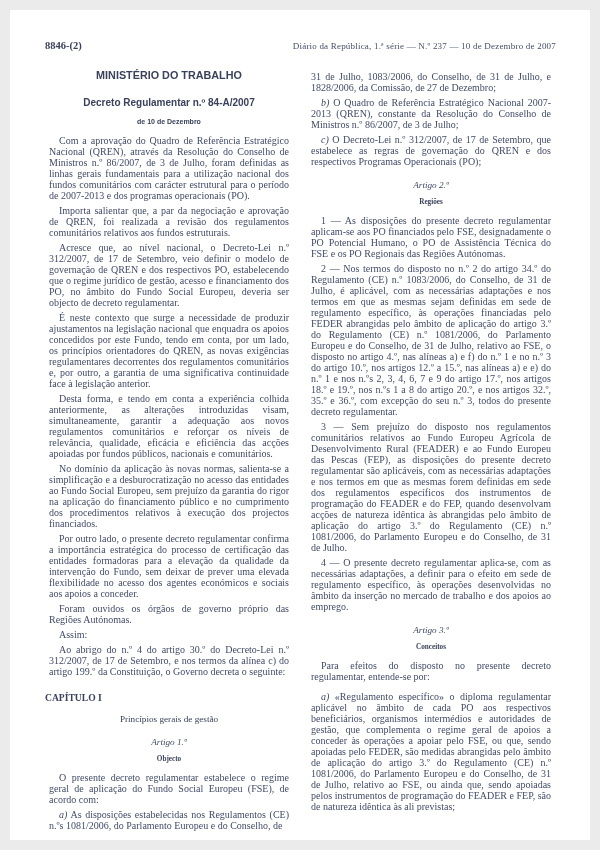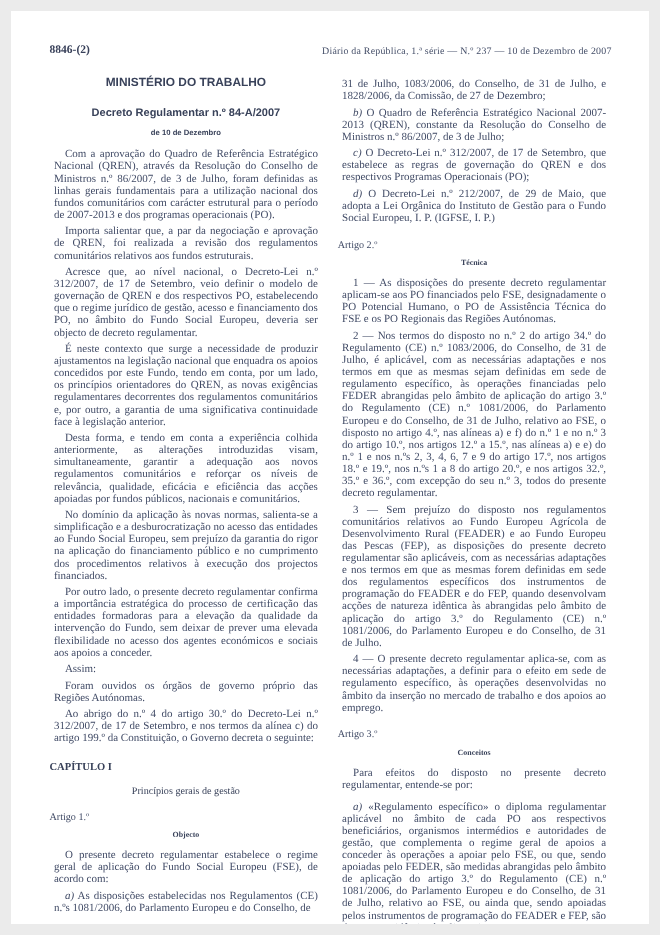--- a/index.html
+++ b/index.html
@@ -87,22 +87,24 @@
   }
   .chapter-title {
     font-weight: normal;
     font-size: 9.2px;
     text-align: center;
     margin-top: 11px;
     color: #39425a;
   }
   .article-heading {
     font-size: 9.2px;
+    text-align: center;
     margin-top: 13px;
     color: #414b66;
+    font-style: italic;
   }
   .article-subtitle {
     font-weight: bold;
     font-size: 7.2px;
     text-align: center;
     margin-top: 8px;
     margin-bottom: 9px;
     color: #39425a;
   }
   .preamble p { margin-top: 0; }
@@ -130,43 +132,42 @@
       <div class="decree-date">de 10 de Dezembro</div>
 
       <div class="preamble">
         <p>Com a aprovação do Quadro de Referência Estratégico Nacional (QREN), através da Resolução do Conselho de Ministros n.º 86/2007, de 3 de Julho, foram definidas as linhas gerais fundamentais para a utilização nacional dos fundos comunitários com carácter estrutural para o período de 2007-2013 e dos programas operacionais (PO).</p>
         <p>Importa salientar que, a par da negociação e aprovação de QREN, foi realizada a revisão dos regulamentos comunitários relativos aos fundos estruturais.</p>
         <p>Acresce que, ao nível nacional, o Decreto-Lei n.º 312/2007, de 17 de Setembro, veio definir o modelo de governação de QREN e dos respectivos PO, estabelecendo que o regime jurídico de gestão, acesso e financiamento dos PO, no âmbito do Fundo Social Europeu, deveria ser objecto de decreto regulamentar.</p>
         <p>É neste contexto que surge a necessidade de produzir ajustamentos na legislação nacional que enquadra os apoios concedidos por este Fundo, tendo em conta, por um lado, os princípios orientadores do QREN, as novas exigências regulamentares decorrentes dos regulamentos comunitários e, por outro, a garantia de uma significativa continuidade face à legislação anterior.</p>
         <p>Desta forma, e tendo em conta a experiência colhida anteriormente, as alterações introduzidas visam, simultaneamente, garantir a adequação aos novos regulamentos comunitários e reforçar os níveis de relevância, qualidade, eficácia e eficiência das acções apoiadas por fundos públicos, nacionais e comunitários.</p>
         <p>No domínio da aplicação às novas normas, salienta-se a simplificação e a desburocratização no acesso das entidades ao Fundo Social Europeu, sem prejuízo da garantia do rigor na aplicação do financiamento público e no cumprimento dos procedimentos relativos à execução dos projectos financiados.</p>
         <p>Por outro lado, o presente decreto regulamentar confirma a importância estratégica do processo de certificação das entidades formadoras para a elevação da qualidade da intervenção do Fundo, sem deixar de prever uma elevada flexibilidade no acesso dos agentes económicos e sociais aos apoios a conceder.</p>
+        <p>Foram ouvidos os órgãos de governo próprio das Regiões Autónomas.</p>
         <p>Assim:</p>
-        <p>Foram ouvidos os órgãos de governo próprio das Regiões Autónomas.</p>
         <p>Ao abrigo do n.º 4 do artigo 30.º do Decreto-Lei n.º 312/2007, de 17 de Setembro, e nos termos da alínea c) do artigo 199.º da Constituição, o Governo decreta o seguinte:</p>
       </div>
 
       <div class="chapter-heading">CAPÍTULO I</div>
       <div class="chapter-title">Princípios gerais de gestão</div>
 
       <div class="article-heading">Artigo 1.º</div>
       <div class="article-subtitle">Objecto</div>
 
       <p>O presente decreto regulamentar estabelece o regime geral de aplicação do Fundo Social Europeu (FSE), de acordo com:</p>
       <p class="item"><i>a)</i> <span>As disposições estabelecidas nos Regulamentos (CE) n.ºs 1081/2006, do Parlamento Europeu e do Conselho, de</span></p>
     </div>
 
     <div class="col">
       <p class="no-indent">31 de Julho, 1083/2006, do Conselho, de 31 de Julho, e 1828/2006, da Comissão, de 27 de Dezembro;</p>
       <p class="item"><i>b)</i> <span>O Quadro de Referência Estratégico Nacional 2007-2013 (QREN), constante da Resolução do Conselho de Ministros n.º 86/2007, de 3 de Julho;</span></p>
       <p class="item"><i>c)</i> <span>O Decreto-Lei n.º 312/2007, de 17 de Setembro, que estabelece as regras de governação do QREN e dos respectivos Programas Operacionais (PO);</span></p>
-      <p class="item"><i>d)</i> <span>O Decreto-Lei n.º 212/2007, de 29 de Maio, que adopta a Lei Orgânica do Instituto de Gestão para o Fundo Social Europeu, I. P. (IGFSE, I. P.)</span></p>
 
       <div class="article-heading">Artigo 2.º</div>
-      <div class="article-subtitle">Técnica</div>
+      <div class="article-subtitle">Regiões</div>
 
       <p>1 — As disposições do presente decreto regulamentar aplicam-se aos PO financiados pelo FSE, designadamente o PO Potencial Humano, o PO de Assistência Técnica do FSE e os PO Regionais das Regiões Autónomas.</p>
       <p>2 — Nos termos do disposto no n.º 2 do artigo 34.º do Regulamento (CE) n.º 1083/2006, do Conselho, de 31 de Julho, é aplicável, com as necessárias adaptações e nos termos em que as mesmas sejam definidas em sede de regulamento específico, às operações financiadas pelo FEDER abrangidas pelo âmbito de aplicação do artigo 3.º do Regulamento (CE) n.º 1081/2006, do Parlamento Europeu e do Conselho, de 31 de Julho, relativo ao FSE, o disposto no artigo 4.º, nas alíneas a) e f) do n.º 1 e no n.º 3 do artigo 10.º, nos artigos 12.º a 15.º, nas alíneas a) e e) do n.º 1 e nos n.ºs 2, 3, 4, 6, 7 e 9 do artigo 17.º, nos artigos 18.º e 19.º, nos n.ºs 1 a 8 do artigo 20.º, e nos artigos 32.º, 35.º e 36.º, com excepção do seu n.º 3, todos do presente decreto regulamentar.</p>
       <p>3 — Sem prejuízo do disposto nos regulamentos comunitários relativos ao Fundo Europeu Agrícola de Desenvolvimento Rural (FEADER) e ao Fundo Europeu das Pescas (FEP), as disposições do presente decreto regulamentar são aplicáveis, com as necessárias adaptações e nos termos em que as mesmas forem definidas em sede dos regulamentos específicos dos instrumentos de programação do FEADER e do FEP, quando desenvolvam acções de natureza idêntica às abrangidas pelo âmbito de aplicação do artigo 3.º do Regulamento (CE) n.º 1081/2006, do Parlamento Europeu e do Conselho, de 31 de Julho.</p>
       <p>4 — O presente decreto regulamentar aplica-se, com as necessárias adaptações, a definir para o efeito em sede de regulamento específico, às operações desenvolvidas no âmbito da inserção no mercado de trabalho e dos apoios ao emprego.</p>
 
       <div class="article-heading">Artigo 3.º</div>
       <div class="article-subtitle">Conceitos</div>
 
       <p>Para efeitos do disposto no presente decreto regulamentar, entende-se por:</p>

